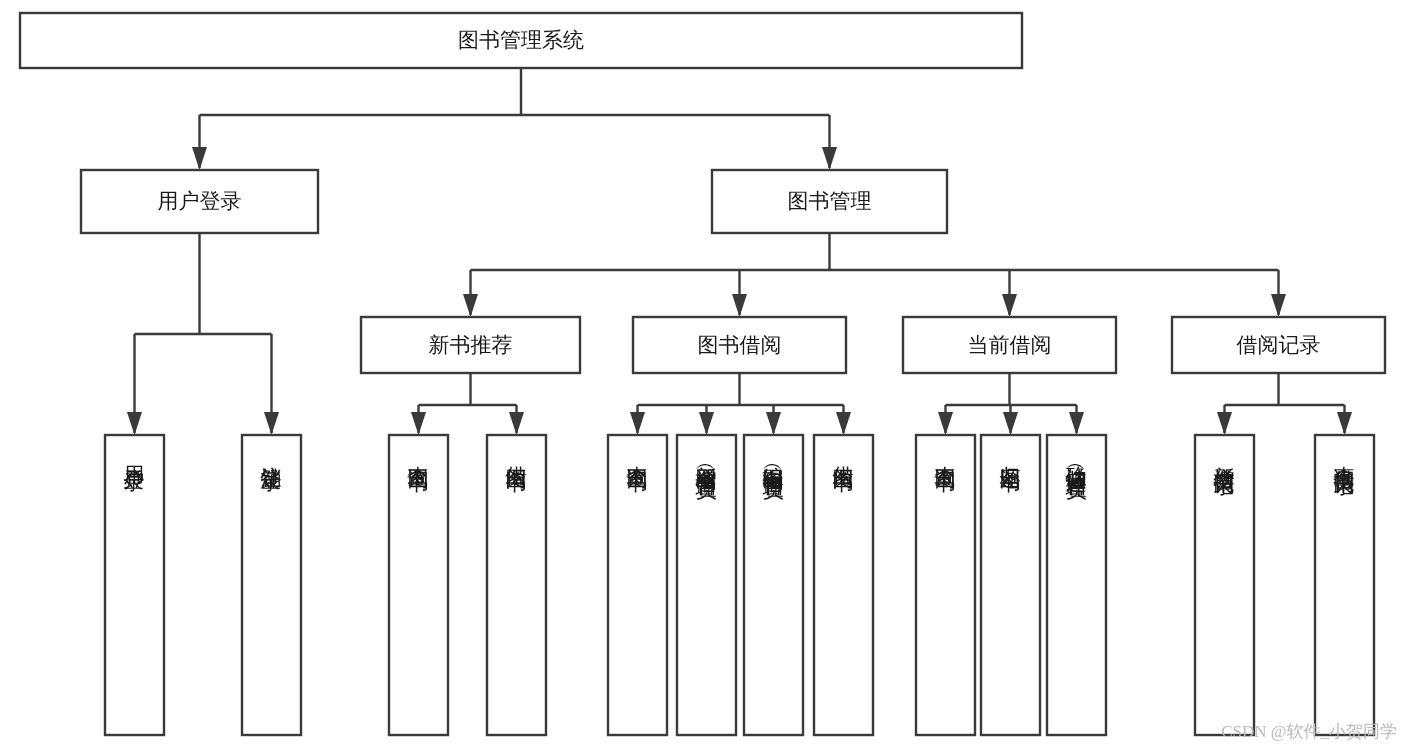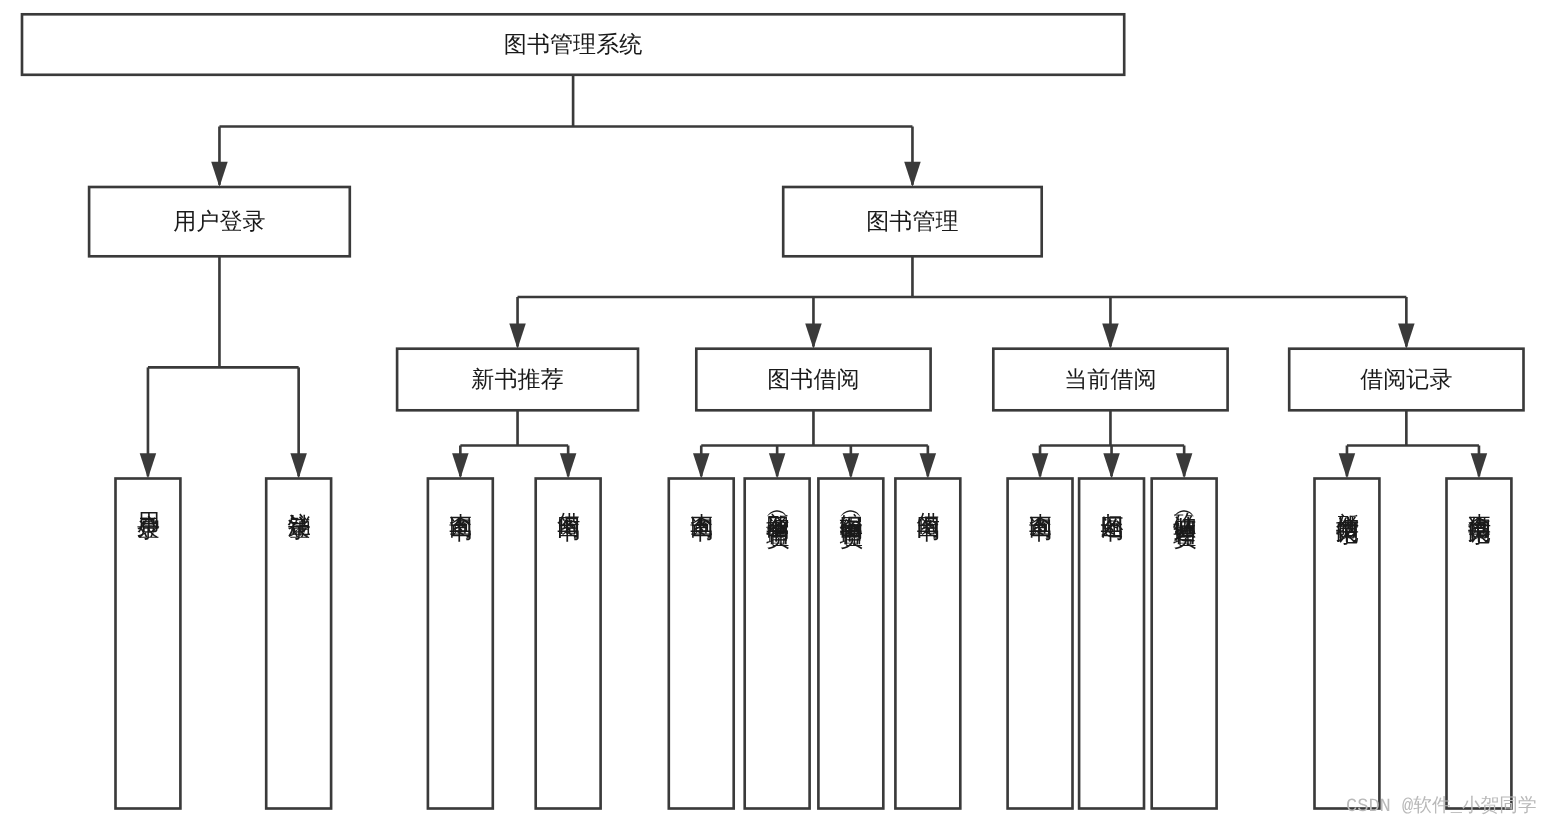--- a/index.html
+++ b/index.html
@@ -63,21 +63,21 @@
     position: absolute;
     display: flex;
     align-items: flex-start;
     justify-content: center;
     pointer-events: none;
   }
   .watermark {
     position: absolute;
     right: 8px;
     bottom: 4px;
-    font-family: Liberation Mono, monospace;
+    font-family: Liberation Serif, serif;
     font-size: 17px;
     color: #b9b9b9;
     white-space: nowrap;
   }
 </style>
 </head>
 <body>
 
 <div id="diagram-root">
 

